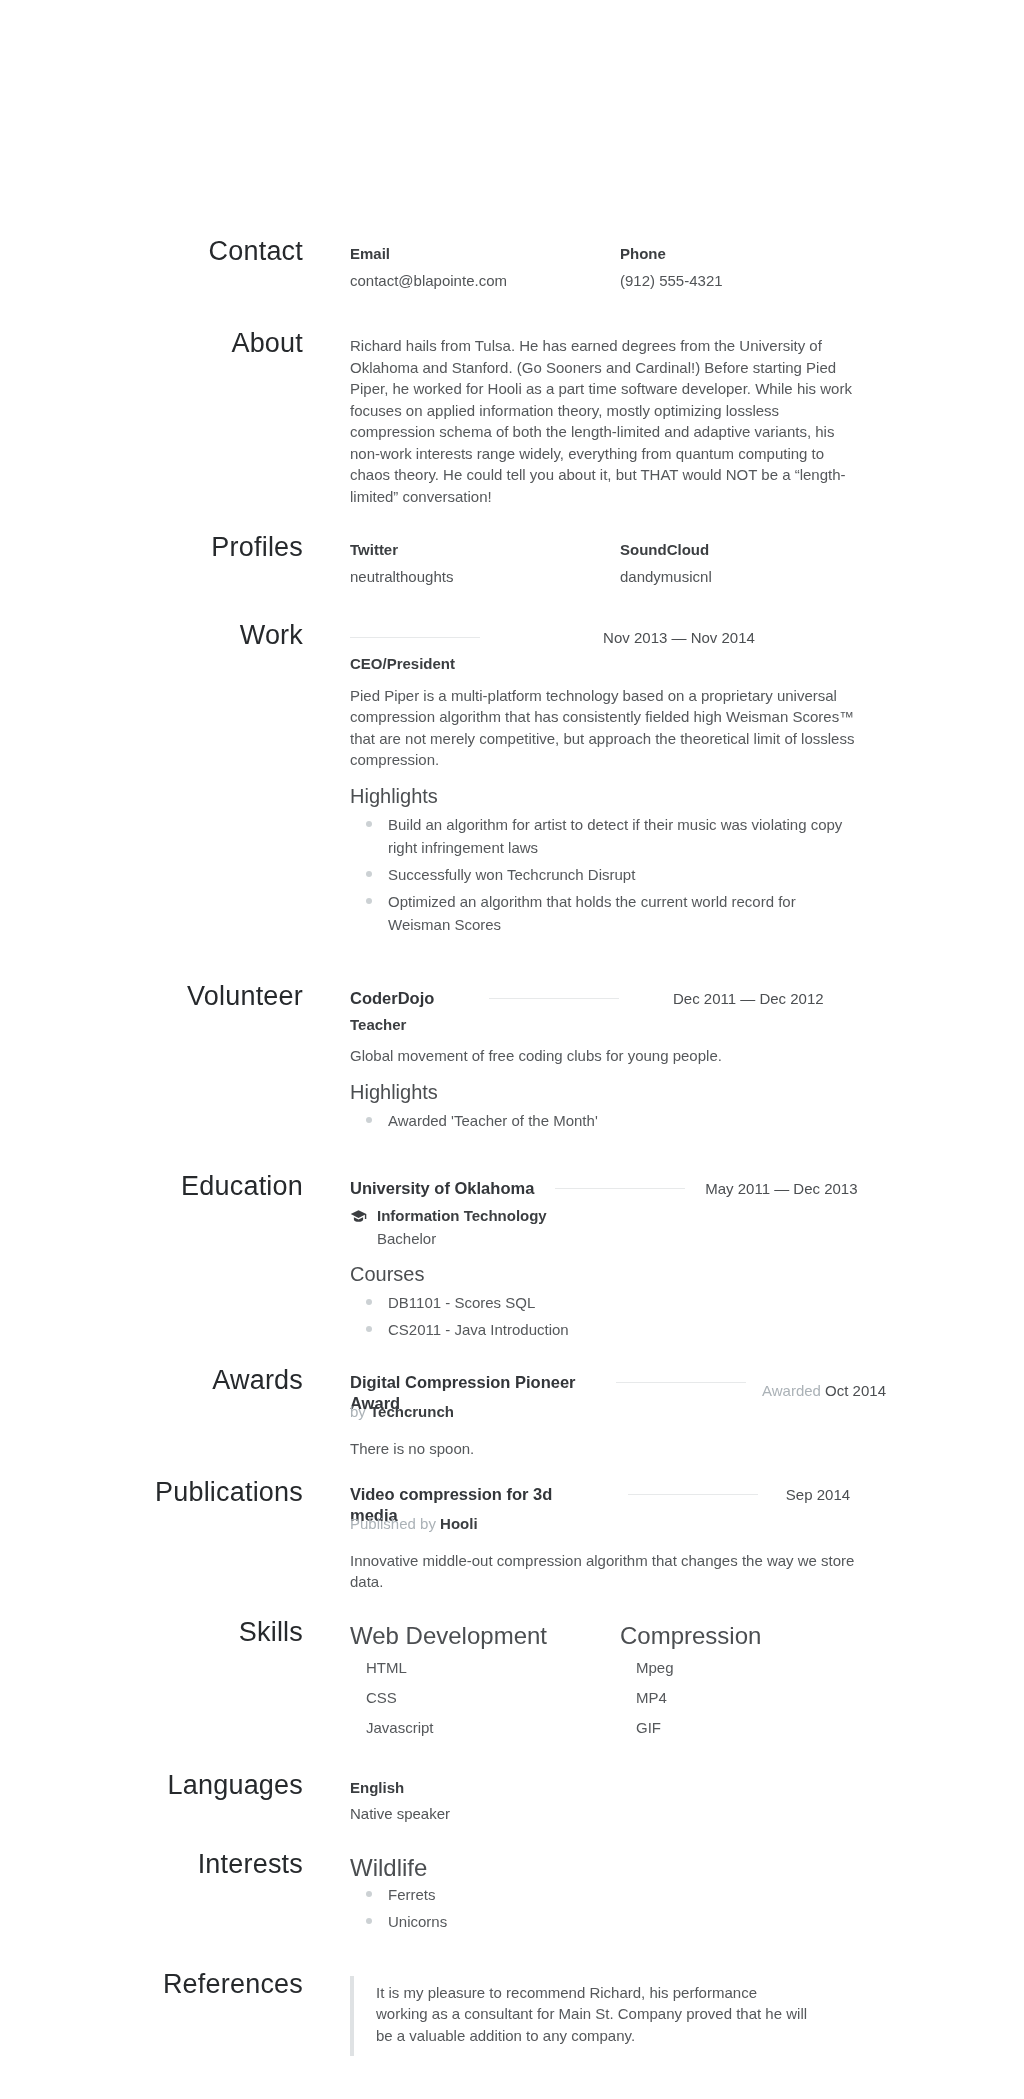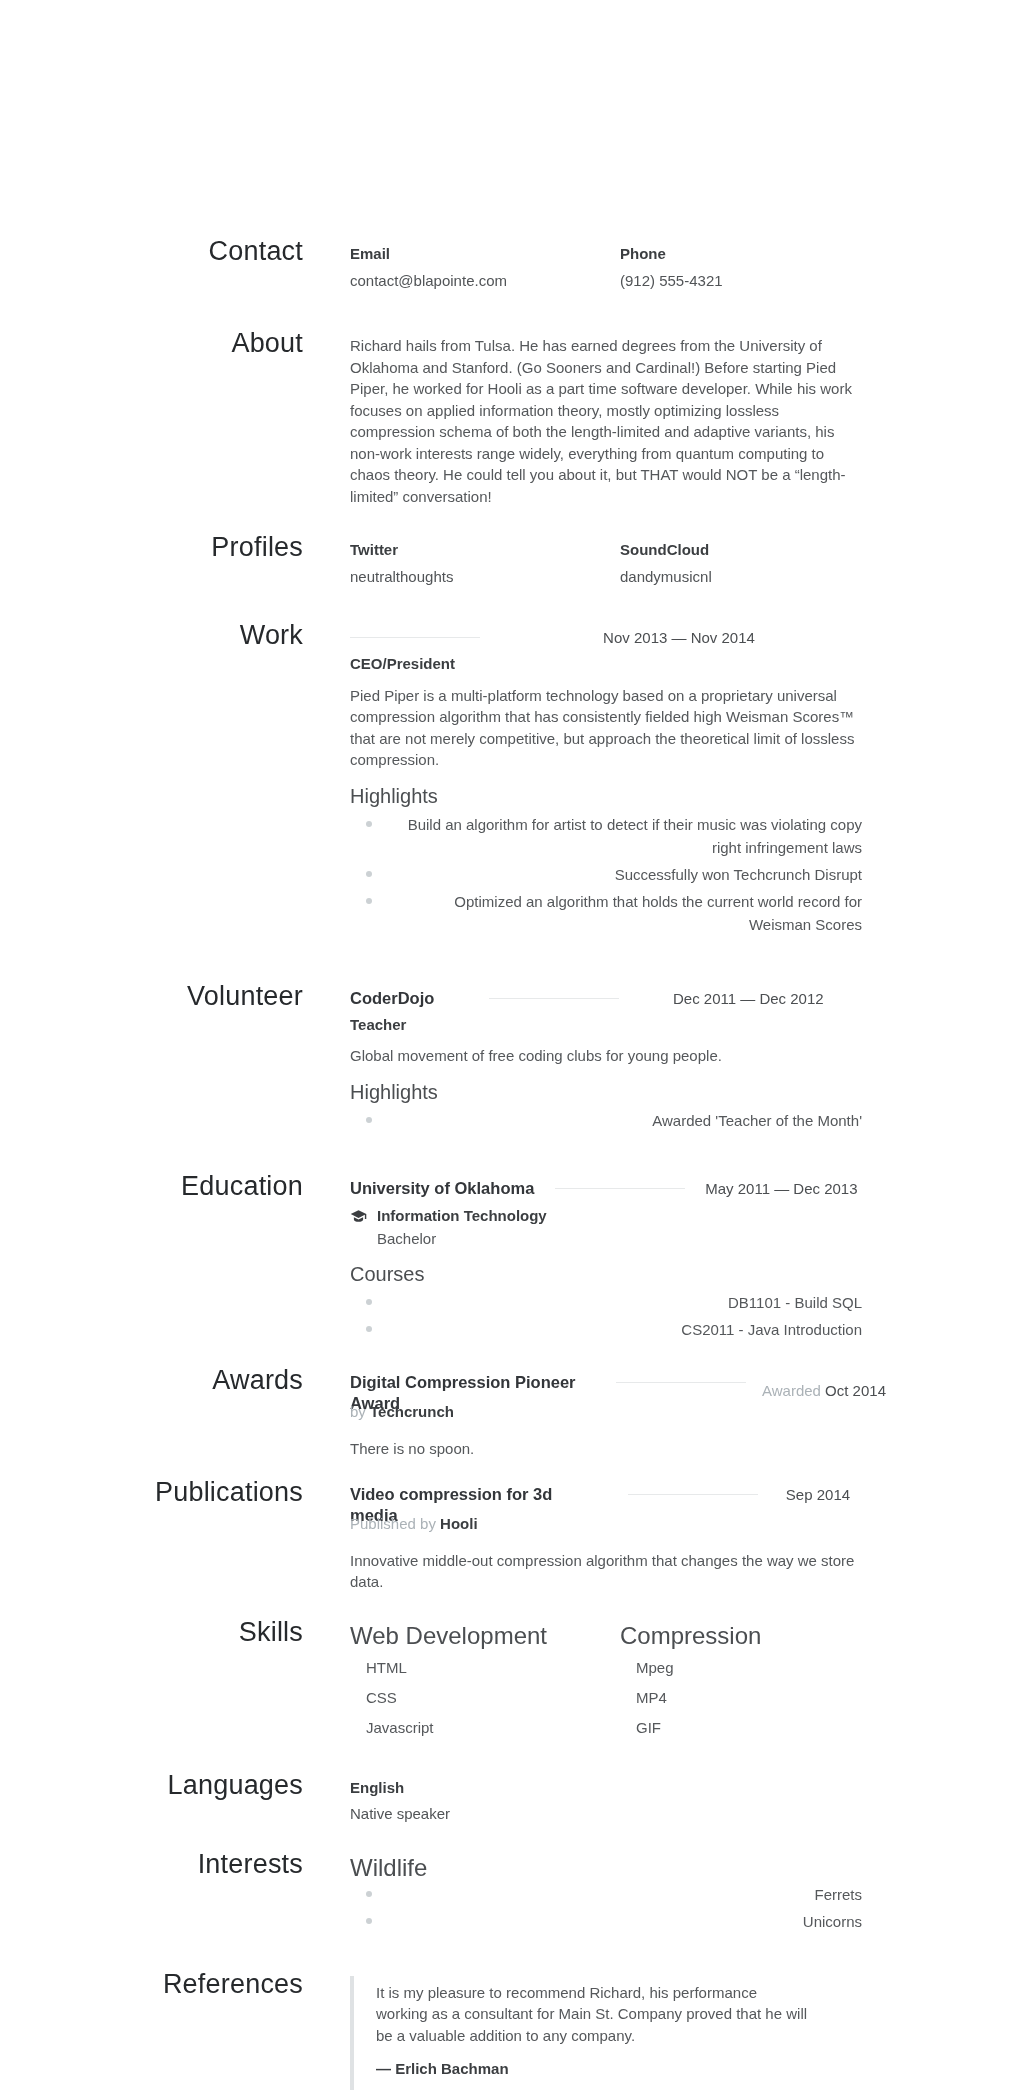--- a/index.html
+++ b/index.html
@@ -70,21 +70,21 @@
 
   .entry-position { font-weight: 700; font-size: 15px; color: #3b3e41; margin-top: 4px; }
   .entry-summary { margin-top: 10px; color: #55585b; }
   .entry-byline { margin-top: 8px; font-size: 15px; line-height: 20px; }
   .byline-prefix { color: #abb2b7; }
   .byline-name { font-weight: 700; color: #3b3e41; }
   .sec-awards .entry-summary, .sec-publications .entry-summary { margin-top: 16px; }
 
   .sub-heading { font-size: 20px; color: #4b4e51; font-weight: 400; margin-top: 12px; line-height: 26px; }
 
-  ul.bullets { list-style: none; padding-left: 16px; margin-top: 4px; text-align: right; }
+  ul.bullets { list-style: none; padding-left: 16px; margin-top: 4px; }
   ul.bullets li {
     position: relative; padding-left: 22px;
     font-size: 15px; color: #55585b; line-height: 23px; margin-top: 4px;
   }
   ul.bullets li::before {
     content: ''; position: absolute; left: 0; top: 8px;
     width: 6px; height: 6px; border-radius: 50%; background: #ccd1d4;
   }
 
   
@@ -202,21 +202,21 @@
             <svg viewBox="0 0 24 24" width="17" height="17">
                 <path d="M12 3 1 8.6l11 5.6 9-4.6v6.1h2V8.6L12 3z"></path>
                 <path d="M5.5 12.9v3.6c0 1.6 2.9 2.9 6.5 2.9s6.5-1.3 6.5-2.9v-3.6L12 16.2l-6.5-3.3z"></path>
               </svg>
           </span>
           <span class="edu-area-name">Information Technology</span>
         </div>
         <div class="edu-degree">Bachelor</div>
         <div class="sub-heading">Courses</div>
         <ul class="bullets">
-          <li>DB1101 - Build SQL</li>
+          <li>DB1101 - Scores SQL</li>
           <li>CS2011 - Java Introduction</li>
         </ul>
       </div>
     </div>
   </div>
 
   <div class="section sec-awards">
     <div class="section-label">Awards</div>
     <div class="section-content">
       <div>
@@ -297,18 +297,17 @@
         </ul>
       </div>
     </div>
   </div>
 
   <div class="section sec-references">
     <div class="section-label">References</div>
     <div class="section-content">
       <blockquote class="reference">
         <p class="reference-text">It is my pleasure to recommend Richard, his performance working as a consultant for Main St. Company proved that he will be a valuable addition to any company.</p>
-        <div class="reference-name">— Erlich Bachman</div>
       </blockquote>
     </div>
   </div>
 
 </div>
 
 </body></html>

